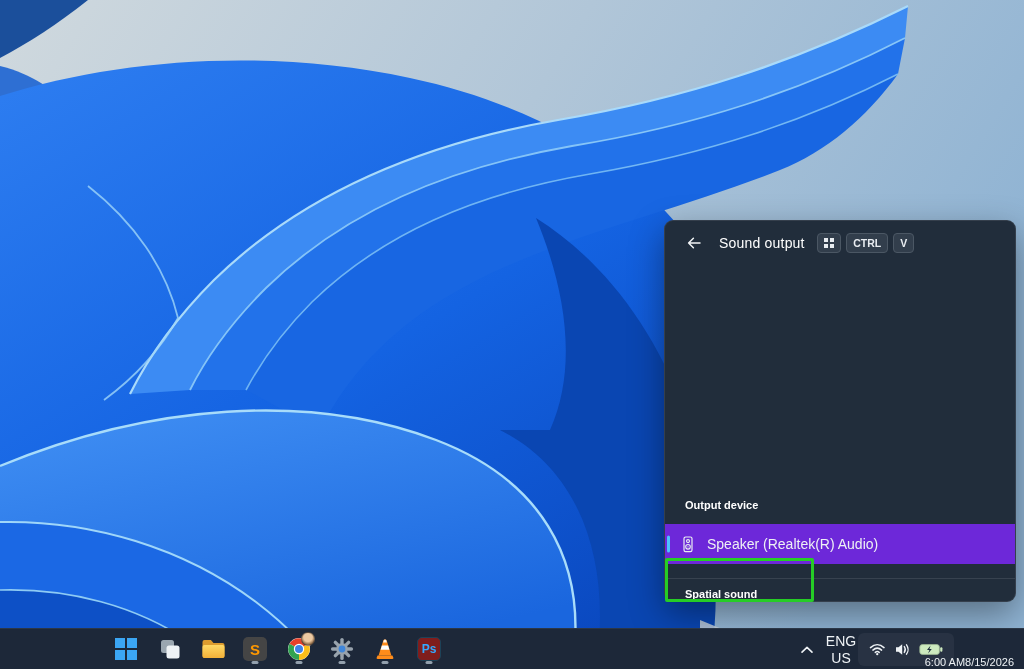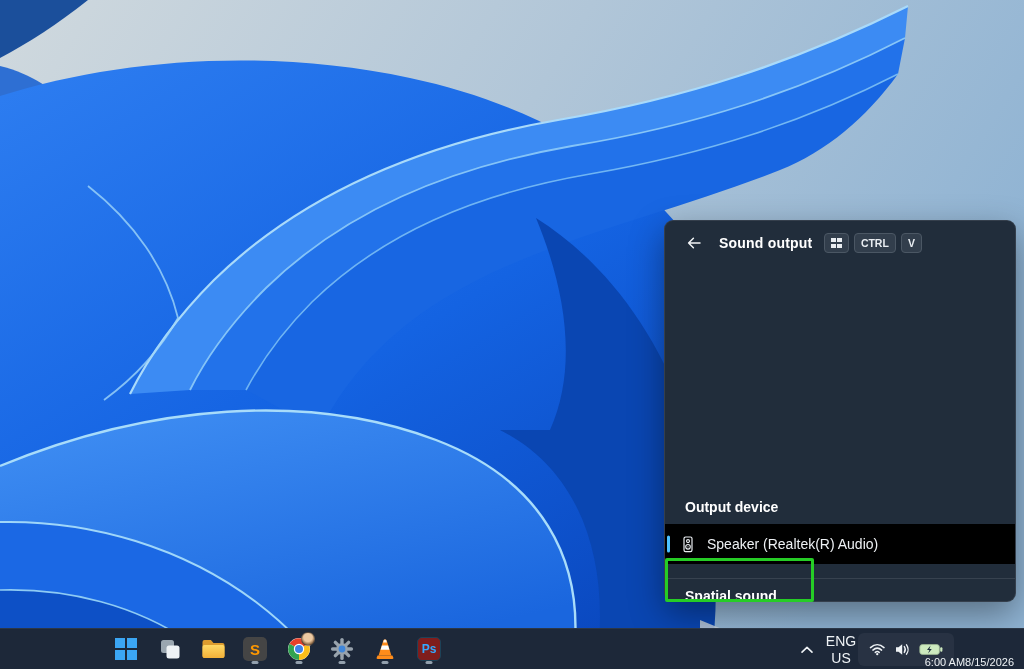--- a/index.html
+++ b/index.html
@@ -11,32 +11,32 @@
   .wallpaper { position:absolute; left:0; top:0; width:1024px; height:669px; z-index:0; }
 
   
   .flyout {
     position:absolute; left:664px; top:220px; width:352px; height:382px; z-index:5;
     background:#212d3b; border:1px solid rgba(255,255,255,0.09); border-radius:9px;
     box-shadow:0 12px 34px rgba(0,0,0,0.38); color:#f2f4f6; overflow:hidden;
   }
   .fly-header { position:absolute; top:0; left:0; right:0; height:44px; display:flex; align-items:center; padding:0 14px 0 16px; }
   .back-btn { width:26px; height:26px; display:flex; align-items:center; justify-content:center; background:none; border:none; cursor:pointer; margin-right:12px; border-radius:4px; }
-  .fly-title { font-size:14px; font-weight:700; color:#ffffff; margin-right:12px; letter-spacing:0.2px; }
+  .fly-title { font-size:14px; font-weight:400; color:#ffffff; margin-right:12px; letter-spacing:0.2px; }
   .kbd { display:inline-flex; align-items:center; justify-content:center; height:20px; min-width:20px; padding:0 6px; margin-right:5px;
          background:#323e4c; border:1px solid #4b5764; border-radius:4px; font-size:10.5px; font-weight:600; color:#e9edf1; }
   .winlogo { display:grid; grid-template-columns:4.5px 4.5px; grid-template-rows:4.5px 4.5px; gap:1.5px; }
   .winlogo span { background:#e9edf1; }
 
-  .section-label { position:absolute; left:20px; font-size:14px; font-weight:700; color:#ffffff; }
+  .section-label { position:absolute; left:20px; font-size:11px; font-weight:700; color:#ffffff; }
   .lbl-output  { top:278px; }
   .lbl-spatial { top:367px; }
 
   .item-row { position:absolute; left:0; right:0; display:flex; align-items:center; font-size:14px; color:#eef1f4; cursor:pointer; }
-  .row-speaker { top:303px; height:40px; background:#000000; }
+  .row-speaker { top:303px; height:40px; background:#6d28d9; }
   .sel-pill { position:absolute; left:2px; top:50%; transform:translateY(-50%); width:3px; height:17px; border-radius:2px; background:#4cc2ff; }
   .row-icon { margin-left:14px; width:18px; display:flex; align-items:center; justify-content:center; }
   .row-label { margin-left:10px; }
 
   .divider { position:absolute; left:0; right:0; height:1px; background:rgba(255,255,255,0.10); }
   .div-1 { top:357px; }
 
   
   .green-box { position:absolute; left:665px; top:558px; width:149px; height:44px; border:3px solid #26cd26; border-radius:2px; z-index:9; pointer-events:none; }
 

